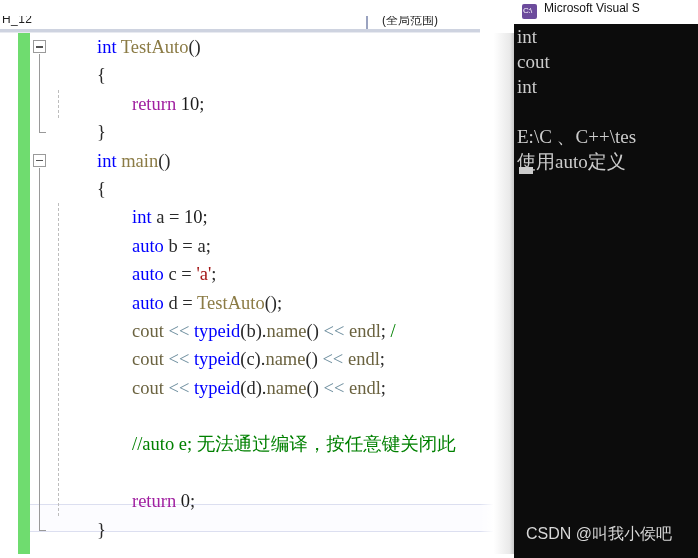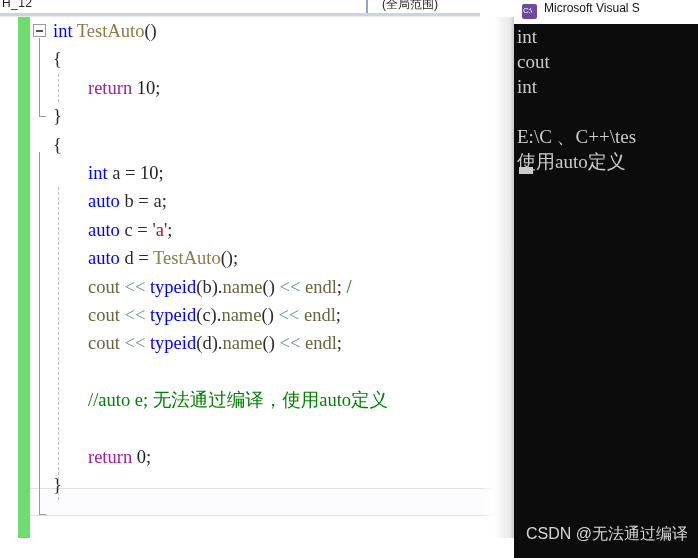--- a/index.html
+++ b/index.html
@@ -4,40 +4,40 @@
 <style>
   html,body{margin:0;padding:0;}
   body{
     width:698px;height:558px;overflow:hidden;
     background:#ffffff;
     font-family:"Liberation Serif","DejaVu Serif",serif;
   }
   #root{position:relative;width:698px;height:558px;overflow:hidden;}
 
   
-  .ide{position:absolute;left:0;top:0;width:514px;height:538px;background:#5eead4;overflow:hidden;}
+  .ide{position:absolute;left:0;top:16px;width:514px;height:538px;background:#5eead4;overflow:hidden;}
 
   .nav-bar{position:absolute;left:0;top:0;width:514px;height:14px;background:#ffffff;}
   .nav-left{position:absolute;left:2px;top:-4px;font-family:"Liberation Sans",sans-serif;
             font-size:12px;color:#1f1f1f;white-space:nowrap;letter-spacing:.4px;}
   .nav-div{position:absolute;left:366px;top:0px;width:2px;height:13px;background:#9aa3c0;}
   .nav-right{position:absolute;left:382px;top:-4px;font-family:"Liberation Sans",sans-serif;
              font-size:12px;color:#1f1f1f;white-space:nowrap;}
   .nav-under{position:absolute;left:0;top:13px;width:514px;height:3px;background:#ced3e0;}
   .nav-under2{position:absolute;left:0;top:16px;width:514px;height:1px;background:#e8eaf0;}
 
   
   .editor{position:absolute;left:0;top:17px;width:514px;height:541px;background:#ffffff;}
 
   .changebar{position:absolute;left:18px;top:0;width:12px;height:541px;background:#6fdc6f;}
 
   .code{position:absolute;left:33px;top:0;width:481px;height:541px;}
 
   .line{position:relative;height:28.4px;line-height:28.4px;white-space:nowrap;
-        font-family:"Liberation Mono","DejaVu Sans Mono",monospace;font-size:0px;}
+        font-family:"Liberation Mono","DejaVu Sans Mono",monospace;font-size:0px;padding-left:44px;}
   .line span{font-family:"Liberation Serif","DejaVu Serif",serif;font-size:18.5px;}
 
   
   .ind1{display:inline-block;width:20px;}
   .ind2{display:inline-block;width:55px;}
   .ind0{display:inline-block;width:20px;}
 
   
   .kw{color:#0000ff;}
   .fn{color:#8b7b45;}
@@ -105,30 +105,31 @@
     </div>
 
     <div class="editor">
         <div class="curline" style="top: 471.4px;"></div>
       <div class="changebar"></div>
       <div class="code" id="code-area" style="position: relative;">
           <div class="line"><div class="foldbox"></div><span class="ind0"></span><span class="kw">int</span><span class="punct"> </span><span class="fn">TestAuto</span><span class="punct">()</span></div>
           <div class="line"><span class="ind1"></span><span class="punct">{</span></div>
           <div class="line"><span class="ind2"></span><span class="ret">return</span><span class="punct"> </span><span class="num">10</span><span class="punct">;</span></div>
           <div class="line"><span class="ind1"></span><span class="punct">}</span></div>
+          <div class="line"><div class="foldbox"></div><span class="ind0"></span><span class="kw">int</span><span class="punct"> </span><span class="fn">main</span><span class="punct">()</span></div>
           <div class="line"><span class="ind1"></span><span class="punct">{</span></div>
           <div class="line"><span class="ind2"></span><span class="kw">int</span><span class="id"> a = </span><span class="num">10</span><span class="punct">;</span></div>
           <div class="line"><span class="ind2"></span><span class="kw">auto</span><span class="id"> b = a;</span></div>
           <div class="line"><span class="ind2"></span><span class="kw">auto</span><span class="id"> c = </span><span class="str">'a'</span><span class="punct">;</span></div>
           <div class="line"><span class="ind2"></span><span class="kw">auto</span><span class="id"> d = </span><span class="fn">TestAuto</span><span class="punct">();</span></div>
           <div class="line"><span class="ind2"></span><span class="obj">cout</span><span class="punct"> </span><span class="op">&lt;&lt;</span><span class="punct"> </span><span class="kw">typeid</span><span class="punct">(b)</span><span class="punct">.</span><span class="obj">name</span><span class="punct">()</span><span class="punct"> </span><span class="op">&lt;&lt;</span><span class="punct"> </span><span class="obj">endl</span><span class="punct">;</span><span class="cmt"> /</span></div>
           <div class="line"><span class="ind2"></span><span class="obj">cout</span><span class="punct"> </span><span class="op">&lt;&lt;</span><span class="punct"> </span><span class="kw">typeid</span><span class="punct">(c)</span><span class="punct">.</span><span class="obj">name</span><span class="punct">()</span><span class="punct"> </span><span class="op">&lt;&lt;</span><span class="punct"> </span><span class="obj">endl</span><span class="punct">;</span></div>
           <div class="line"><span class="ind2"></span><span class="obj">cout</span><span class="punct"> </span><span class="op">&lt;&lt;</span><span class="punct"> </span><span class="kw">typeid</span><span class="punct">(d)</span><span class="punct">.</span><span class="obj">name</span><span class="punct">()</span><span class="punct"> </span><span class="op">&lt;&lt;</span><span class="punct"> </span><span class="obj">endl</span><span class="punct">;</span></div>
           <div class="line"><span class="ind2"></span></div>
-          <div class="line"><span class="ind2"></span><span class="cmt">//auto e; 无法通过编译，使用auto定义</span></div>
+          <div class="line"><span class="ind2"></span><span class="cmt">//auto e; 无法通过编译，按任意键关闭此</span></div>
           <div class="line"><span class="ind2"></span></div>
           <div class="line"><span class="ind2"></span><span class="ret">return</span><span class="punct"> </span><span class="num">0</span><span class="punct">;</span></div>
           <div class="line"><span class="ind1"></span><span class="punct">}</span></div>
           <div class="foldline" style="top: 21px; height: 78.2px;"></div>
           <div class="foldtick" style="top: 99.2px;"></div>
           <div class="foldline" style="top: 134.6px; height: 362.2px;"></div>
           <div class="foldtick" style="top: 496.8px;"></div>
           <div class="guide" style="left: 25px; top: 56.8px; height: 28.4px;"></div>
           <div class="guide" style="left: 25px; top: 170.4px; height: 312.4px;"></div>
         </div>
@@ -147,16 +148,16 @@
     </div>
     <div class="con-body" id="console-body">
         <div class="con-line">int</div>
         <div class="con-line">cout</div>
         <div class="con-line">int</div>
         <div class="con-blank"></div>
         <div class="con-line">E:\C 、C++\tes</div>
         <div class="con-line">使用auto定义</div>
       </div>
     <div class="con-cursor"></div>
-    <div class="watermark">CSDN @无法通过编译</div>
+    <div class="watermark">CSDN @叫我小侯吧</div>
   </div>
 
 </div>
 
 </body></html>

